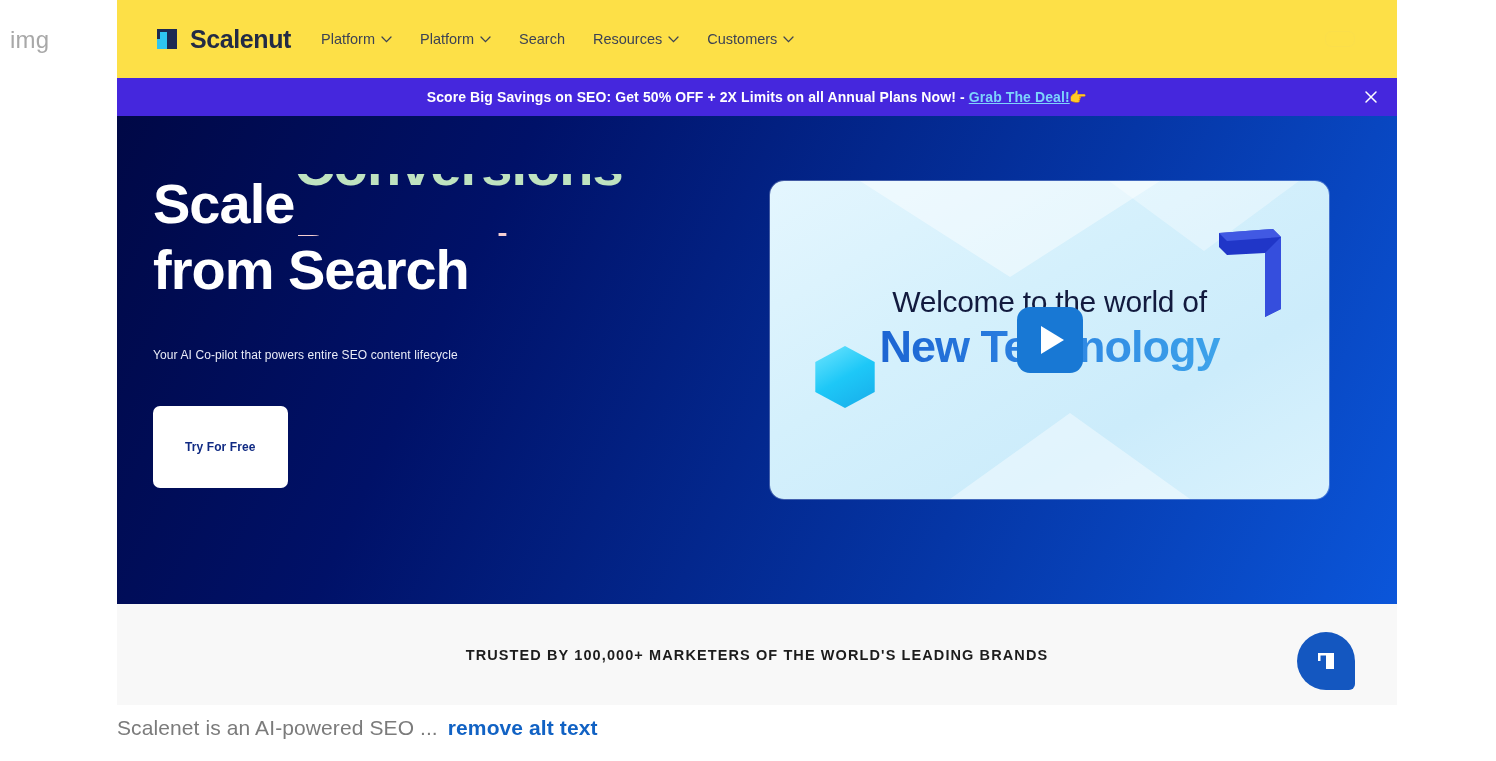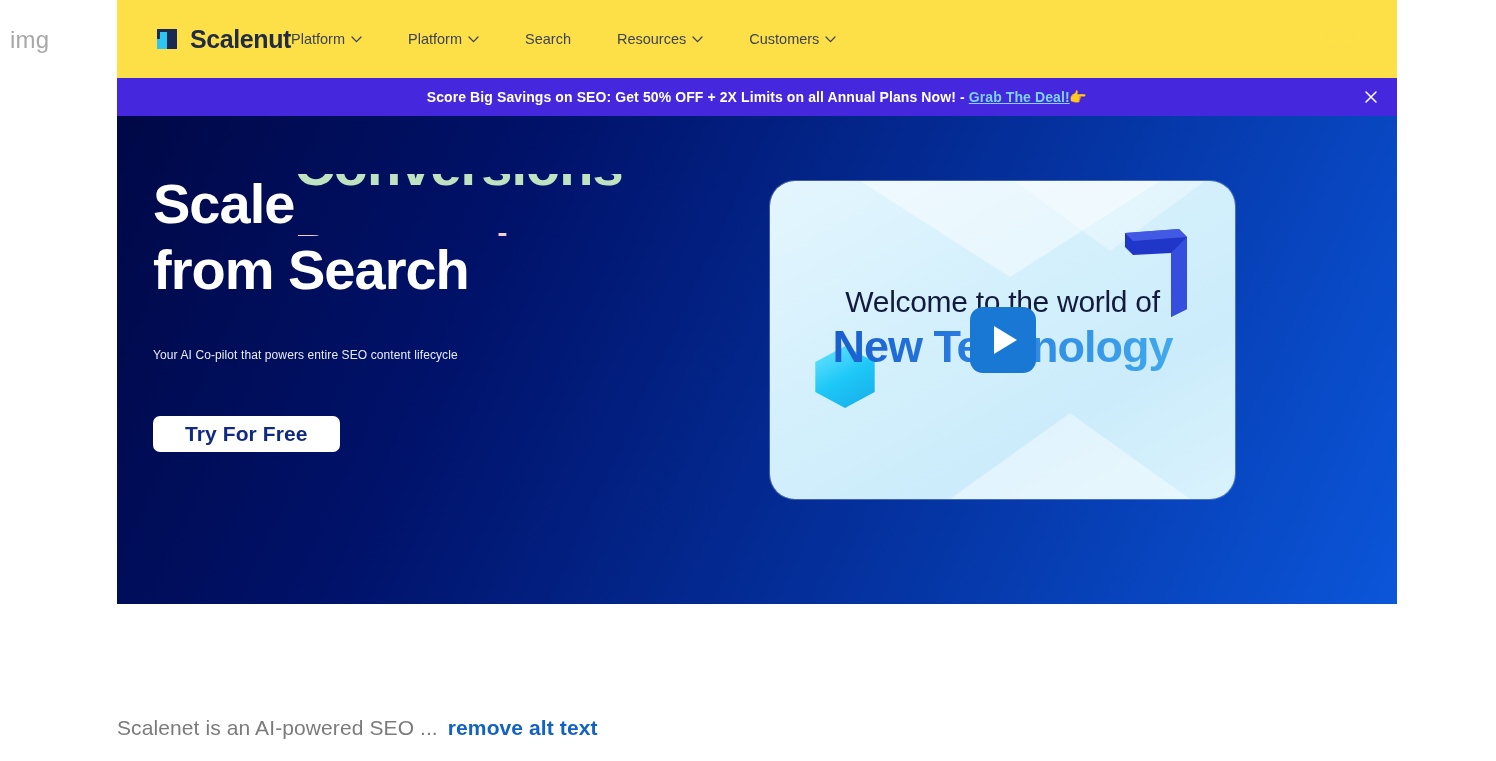--- a/index.html
+++ b/index.html
@@ -20,21 +20,21 @@
   
   .topnav {
     position: absolute; left: 117px; top: 0; width: 1280px; height: 78px;
     background: #fde047; display: flex; align-items: center;
   }
   .brand { display: flex; align-items: center; gap: 9px; margin-left: 36px; }
   .brand-mark { width: 28px; height: 28px; position: relative; display:block; }
   .brand-name {
     font-size: 25px; font-weight: 700; color: #222b45; letter-spacing: -0.4px;
   }
-  .navlinks { display: flex; align-items: center; gap: 46px; }
+  .navlinks { display: flex; align-items: center; gap: 28px; margin-left: 30px; }
   .navitem {
     display: flex; align-items: center; gap: 6px;
     font-size: 14.5px; color: #3d4354; cursor: pointer; white-space: nowrap;
   }
   .chev { width: 11px; height: 7px; display:block; }
   .nav-right {
     margin-left: auto; margin-right: 42px; display:flex; align-items:center;
     gap: 18px; opacity: .045;
   }
   .ghost-btn {
@@ -81,30 +81,30 @@
   }
   .rot-word.w1 { color:#bfe3c0; top: -38px; }
   .rot-word.w2 { color:#f5cfd1; top: 50px; }
   .headline-line2 { margin-top: 4px; }
 
   .subhead {
     position: absolute; left: 36px; top: 232px;
     font-size: 12px; color: #e9ecf7; letter-spacing: .1px;
   }
   .cta {
-    position: absolute; left: 36px; top: 300px;
-    background: #ffffff; color: #102a83; font-weight: 700; font-size: 21px;
-    border: none; border-radius: 7px; padding: 6px 32px; cursor: pointer;
+    position: absolute; left: 36px; top: 290px;
+    background: #ffffff; color: #102a83; font-weight: 700; font-size: 12px;
+    border: none; border-radius: 7px; padding: 34px 32px; cursor: pointer;
     letter-spacing: .1px;
   }
 
   
   .video-card {
-    position: absolute; left: 653px; top: 65px; width: 465px; height: 318px;
-    border-radius: 25px; overflow: hidden; cursor: pointer;
+    position: absolute; left: 653px; top: 65px; width: 559px; height: 318px;
+    border-radius: 14px; overflow: hidden; cursor: pointer;
     background: linear-gradient(150deg,#e4f6fe 0%, #d4f0fc 40%, #ccecfb 70%, #d9f2fd 100%);
     box-shadow: 0 0 0 1px rgba(255,255,255,.25);
   }
   .vtri { position:absolute; background: rgba(255,255,255,.42); }
   .vtri.a { width:0;height:0;border-left:150px solid transparent;border-right:150px solid transparent;border-top:96px solid rgba(255,255,255,.45); left:90px; top:0; background:none;}
   .vtri.b { width:0;height:0;border-left:120px solid transparent;border-right:120px solid transparent;border-bottom:86px solid rgba(255,255,255,.42); left:180px; bottom:0; background:none;}
   .vtri.c { width:0;height:0;border-left:95px solid transparent;border-right:95px solid transparent;border-top:70px solid rgba(255,255,255,.35); right:30px; top:0; background:none;}
   .v-title {
     position: absolute; left: 0; right: 0; top: 104px; text-align: center;
     font-size: 30px; color: #121a3e; font-weight: 400; letter-spacing: -.3px;
@@ -256,18 +256,28 @@
 
       <div class="v-title">Welcome to the world of</div>
       <div class="v-sub">New Technology</div>
 
       <div class="play-btn">
         <span class="play-tri"></span>
       </div>
     </div>
   </div>
 
+  <div class="trustbar">
+    <div class="trust-text">TRUSTED BY 100,000+ MARKETERS OF THE WORLD'S LEADING BRANDS</div>
+    <div class="fab">
+      <svg width="26" height="26" viewBox="0 0 26 26">
+        <path d="M5 5 H21 V21 H13 V13 H5 Z" fill="#ffffff"></path>
+        <rect x="5" y="13" width="8" height="8" fill="#1457c0"></rect>
+        <rect x="7.5" y="7.5" width="5.5" height="5.5" fill="#1457c0"></rect>
+      </svg>
+    </div>
+  </div>
 
   <div class="caption">
     <span>Scalenet is an AI-powered SEO ...</span><span class="caption-link">remove alt text</span>
   </div>
 
 </div>
 
 </body></html>

